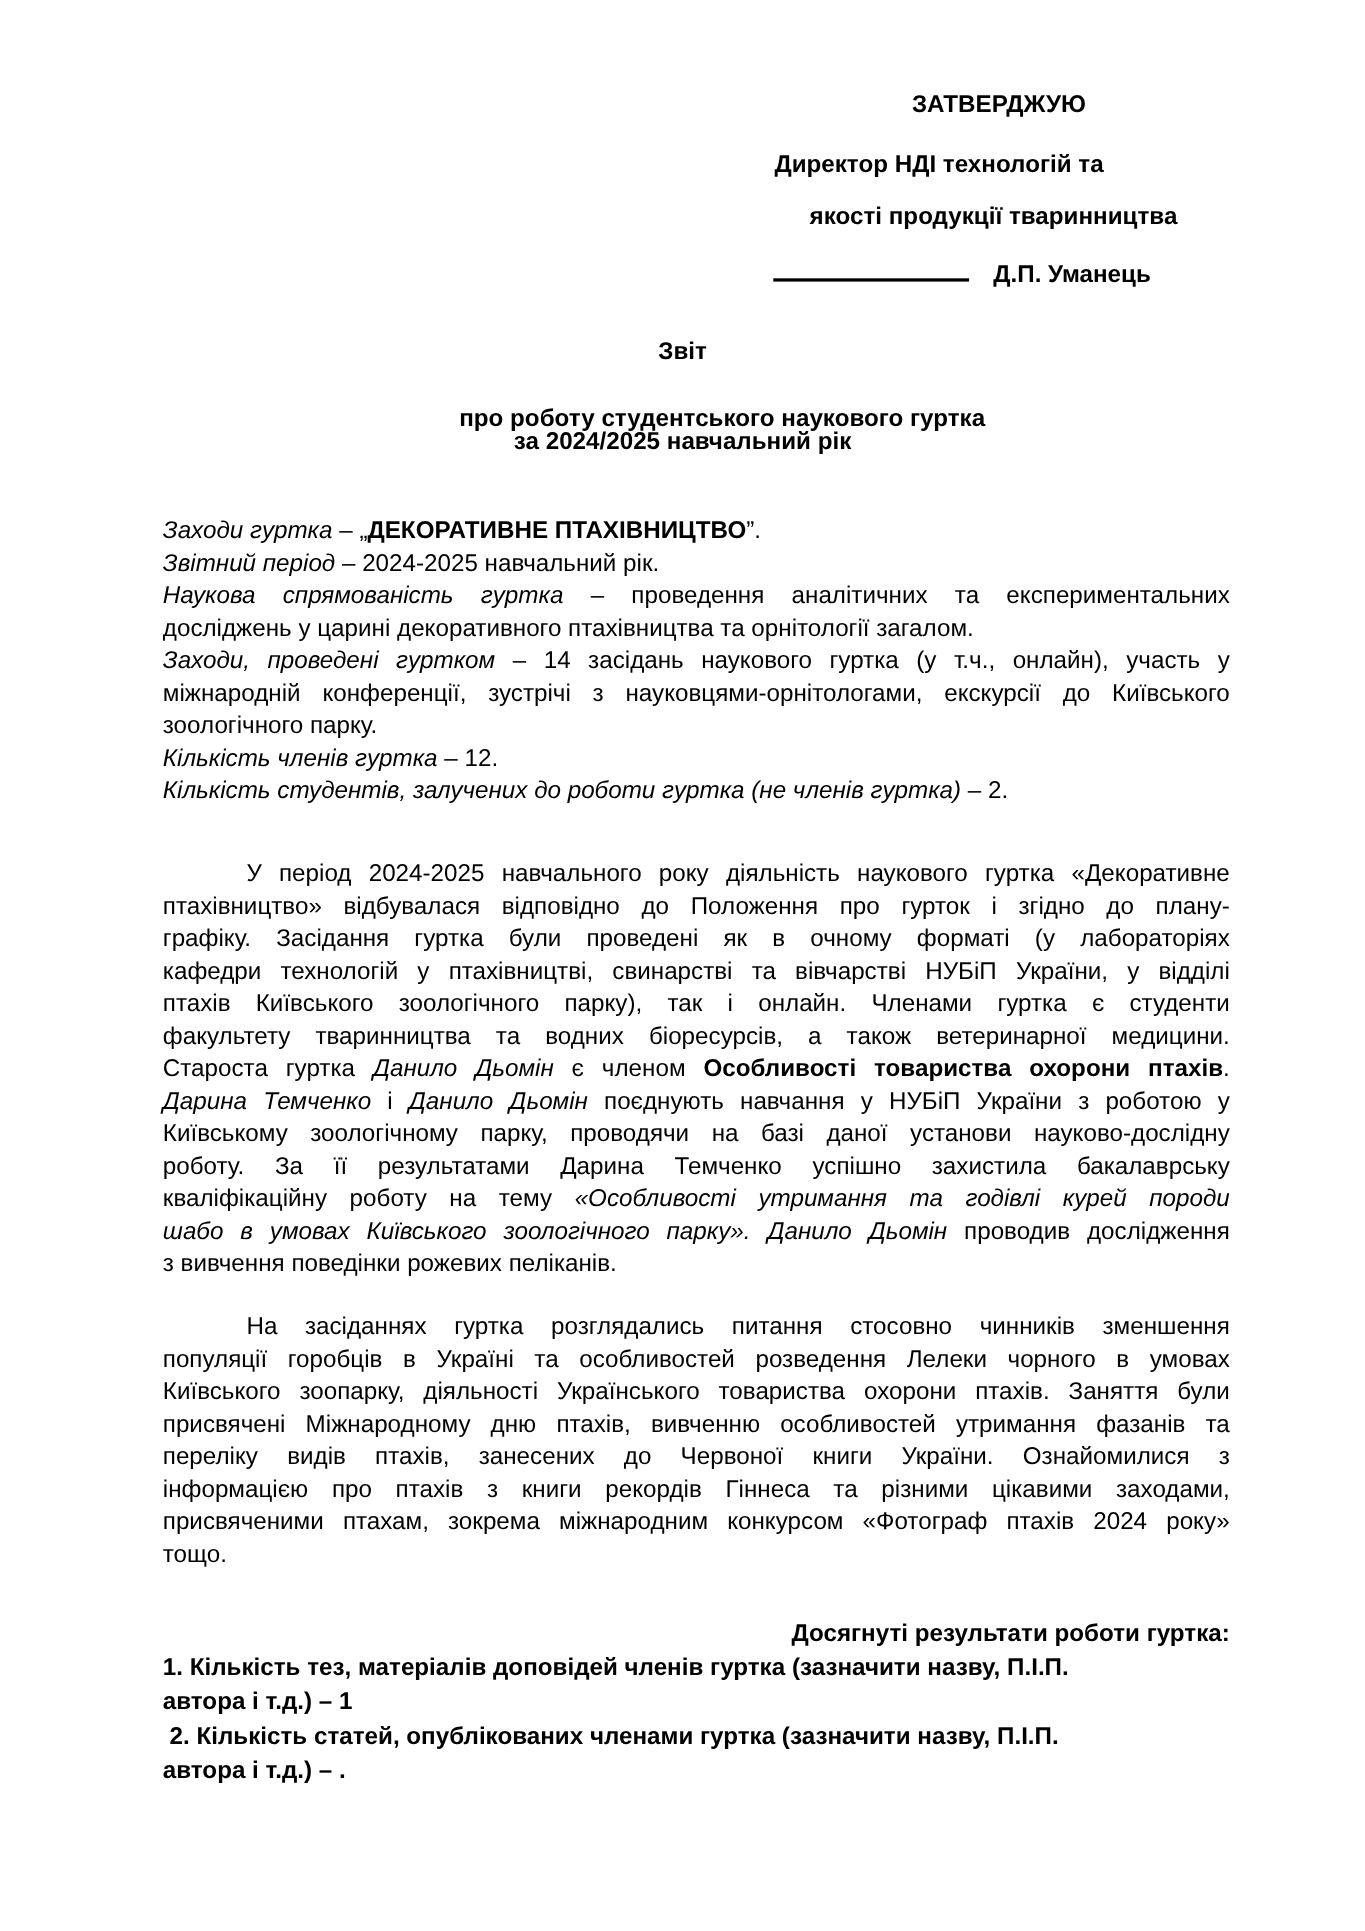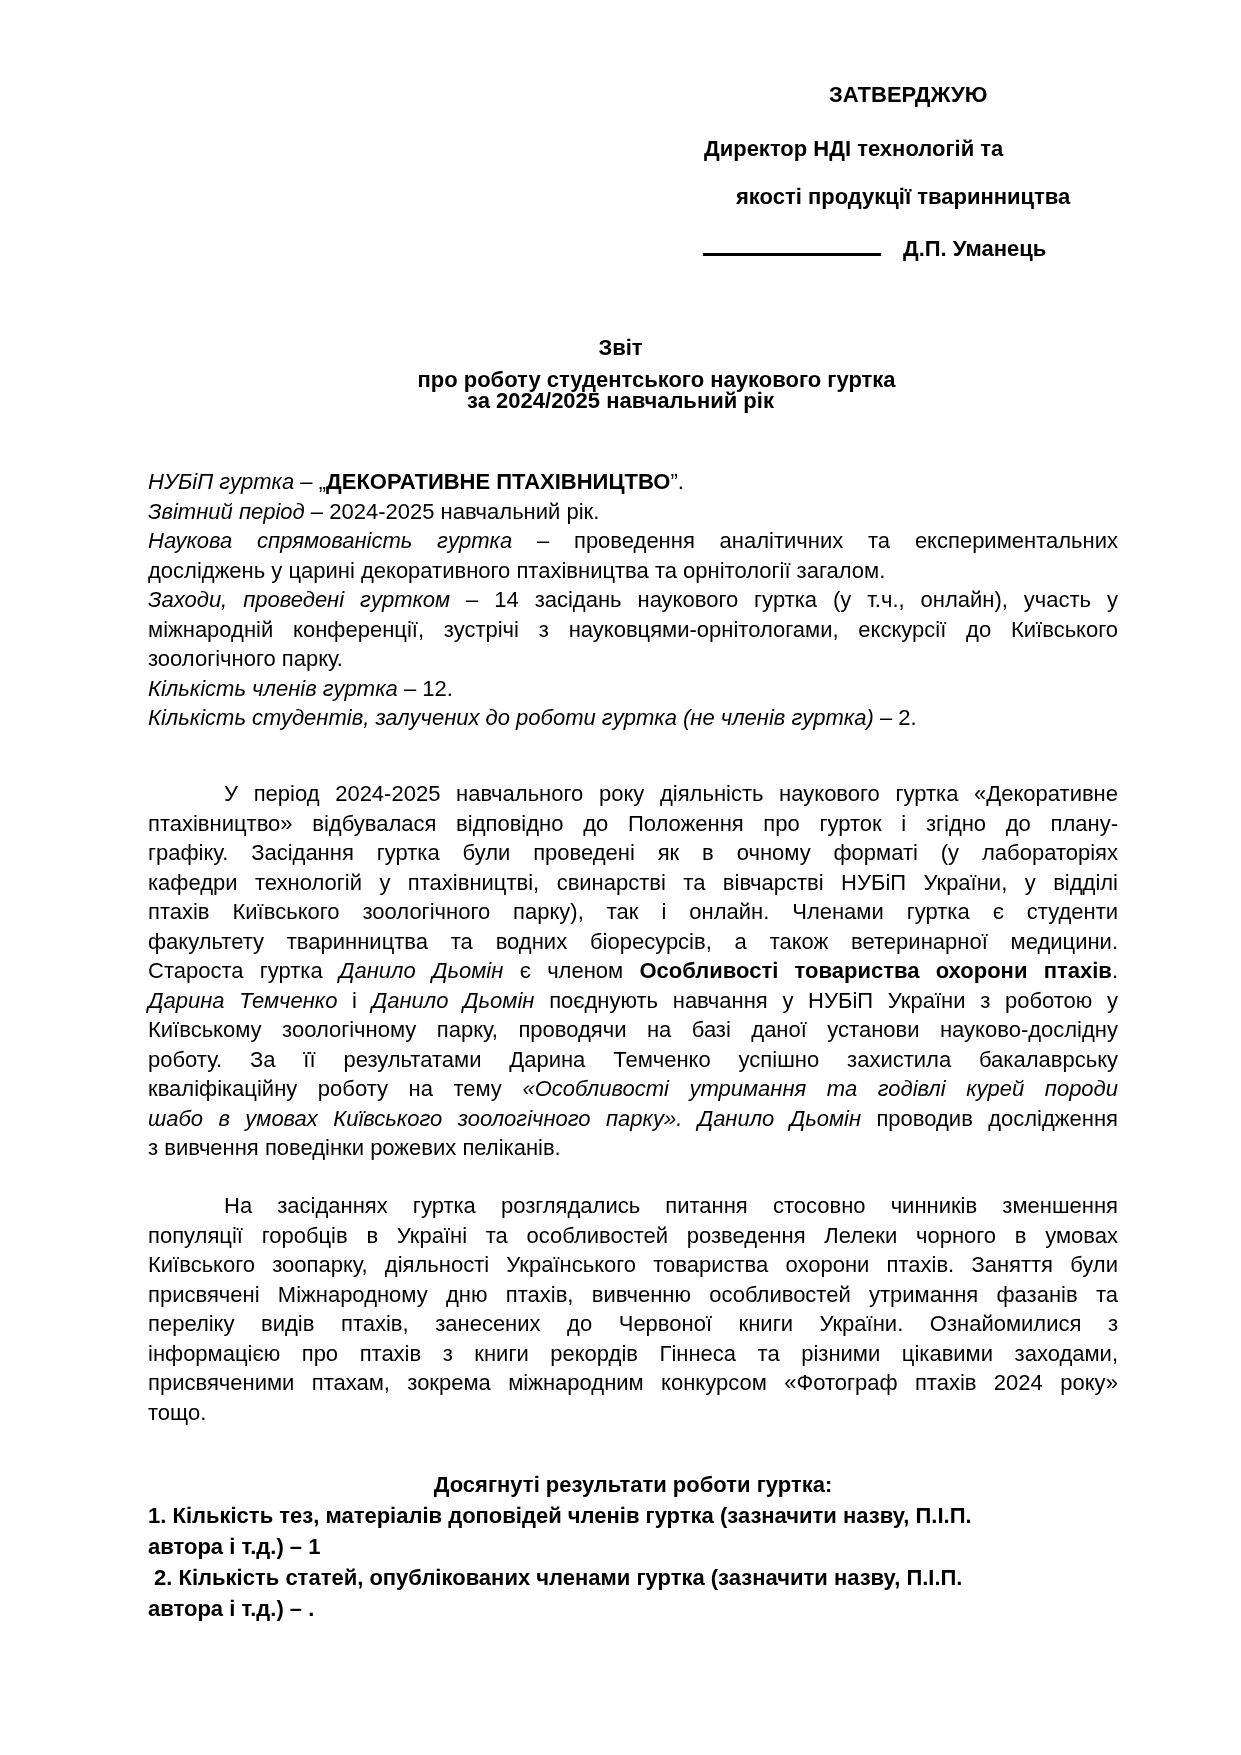--- a/index.html
+++ b/index.html
@@ -13,40 +13,40 @@
   .title { position: absolute; left: 0; width: 1241px; text-align: center; font-weight: bold; font-size: 22px; line-height: 30px; }
 
   .body { position: absolute; left: 148px; width: 970px; font-size: 22px; line-height: 29.5px; }
   .line { white-space: nowrap; }
   .just { text-align: justify; text-align-last: justify; white-space: normal; }
   .indent { text-indent: 76px; }
   i { font-style: italic; }
   b { font-weight: bold; }
 
   .results { position: absolute; left: 148px; width: 970px; font-size: 22px; font-weight: bold; line-height: 31px; }
-  .results .center { text-align: center; }
+  .results .center { text-align: right; }
 </style>
 </head>
 <body>
 
 <div class="page">
 
   <div class="approve" style="left:829px; top:83px;">ЗАТВЕРДЖУЮ</div>
   <div class="approve" style="left:704px; top:137px;">Директор НДІ технологій та</div>
   <div class="approve" style="left:736px; top:185px;">якості продукції тваринництва</div>
   <div class="approve" style="left:703px; top:233px;">
     <span class="sign-line"></span><span>Д.П. Уманець</span>
   </div>
 
-  <div class="title" style="top:333px;">Звіт</div>
+  <div class="title" style="top:304px;">Звіт</div>
   <div class="title" style="top:365px;margin-left:36px;">про роботу студентського наукового гуртка</div>
   <div class="title" style="top:386px;">за 2024/2025 навчальний рік</div>
 
   <div class="body" style="top:467px;">
-    <div class="line"><i>НУБіП гуртка</i><span> – „</span><b>ДЕКОРАТИВНЕ ПТАХІВНИЦТВО</b><span>”.</span></div>
+    <div class="line"><i>Заходи гуртка</i><span> – „</span><b>ДЕКОРАТИВНЕ ПТАХІВНИЦТВО</b><span>”.</span></div>
     <div class="line"><i>Звітний період</i><span> – 2024-2025 навчальний рік.</span></div>
     <div class="just"><i>Наукова спрямованість гуртка</i><span> – проведення аналітичних та експериментальних</span></div>
     <div class="line"><span>досліджень у царині декоративного птахівництва та орнітології загалом.</span></div>
     <div class="just"><i>Заходи, проведені гуртком</i><span> – 14 засідань наукового гуртка (у т.ч., онлайн), участь у</span></div>
     <div class="just"><span>міжнародній конференції, зустрічі з науковцями-орнітологами, екскурсії до Київського</span></div>
     <div class="line"><span>зоологічного парку.</span></div>
     <div class="line"><i>Кількість членів гуртка</i><span> – 12.</span></div>
     <div class="line"><i>Кількість студентів, залучених до роботи гуртка (не членів гуртка)</i><span> – 2.</span></div>
   </div>
 

